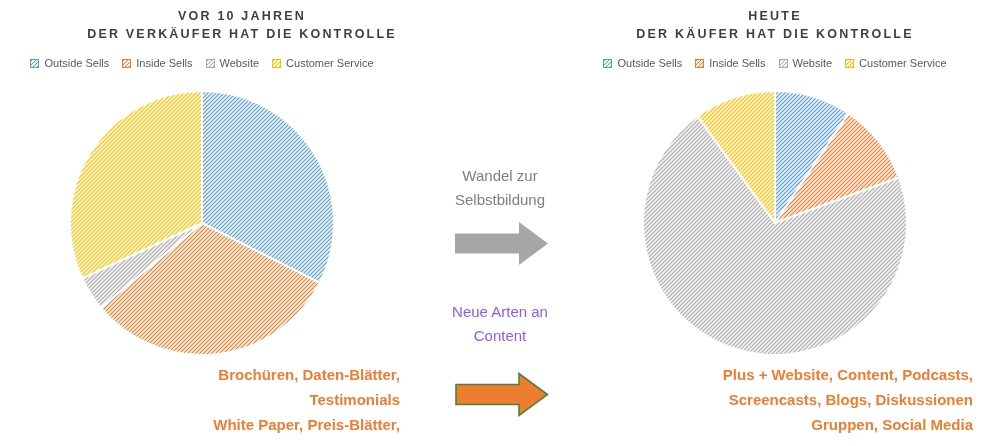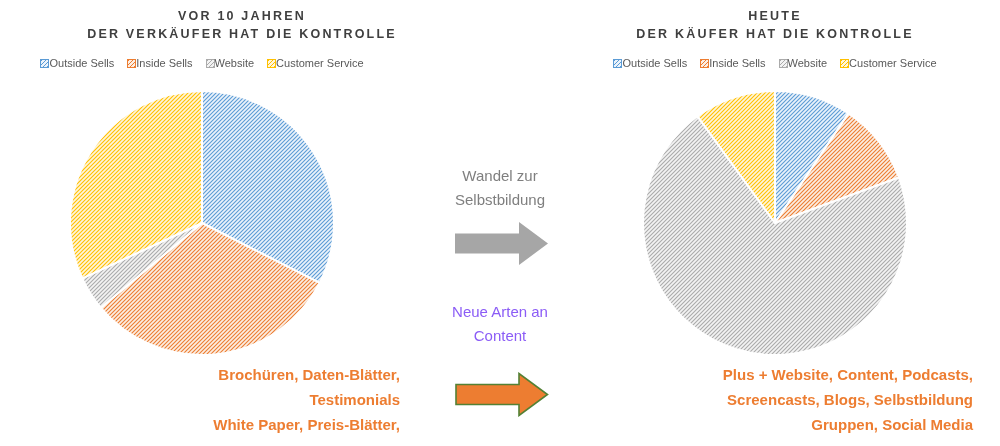--- a/index.html
+++ b/index.html
@@ -22,21 +22,21 @@
   }
   .title-before { left:0; width:404px;margin-left:40px; }
   .title-after  { left:573px; width:404px; }
   .legend {
     position:absolute; top:57px;
     display:flex; justify-content:center; align-items:center;
     gap:13px;
   }
   .legend-before { left:0; width:404px; }
   .legend-after  { left:573px; width:404px; }
-  .legend-item { display:flex; align-items:center; }
+  .legend-item { display:flex; align-items:center; gap:5px; }
   .swatch {
     width:9px; height:9px;
     border:1px solid #999;
     flex:0 0 auto;
   }
   .legend-label {
     font-size:11px;
     color:#595959;
     white-space:nowrap;
   }
@@ -185,17 +185,17 @@
         </pattern>
       </defs>
       <path d="M 136 136 L 136.00 4.00 A 132 132 0 0 1 209.51 26.36 Z" fill="url(#pat-1-0)" stroke="#FFFFFF" stroke-width="2" stroke-linejoin="round"></path>
       <path d="M 136 136 L 209.51 26.36 A 132 132 0 0 1 259.91 90.51 Z" fill="url(#pat-1-1)" stroke="#FFFFFF" stroke-width="2" stroke-linejoin="round"></path>
       <path d="M 136 136 L 259.91 90.51 A 132 132 0 1 1 58.41 29.21 Z" fill="url(#pat-1-2)" stroke="#FFFFFF" stroke-width="2" stroke-linejoin="round"></path>
       <path d="M 136 136 L 58.41 29.21 A 132 132 0 0 1 136.00 4.00 Z" fill="url(#pat-1-3)" stroke="#FFFFFF" stroke-width="2" stroke-linejoin="round"></path>
     </svg>
 
   <div class="footer-text footer-after">
     <div>Plus + Website, Content, Podcasts,</div>
-    <div>Screencasts, Blogs, Selbstbildung</div>
+    <div>Screencasts, Blogs, Diskussionen</div>
     <div>Gruppen, Social Media</div>
   </div>
 
 </div>
 
 </body></html>

